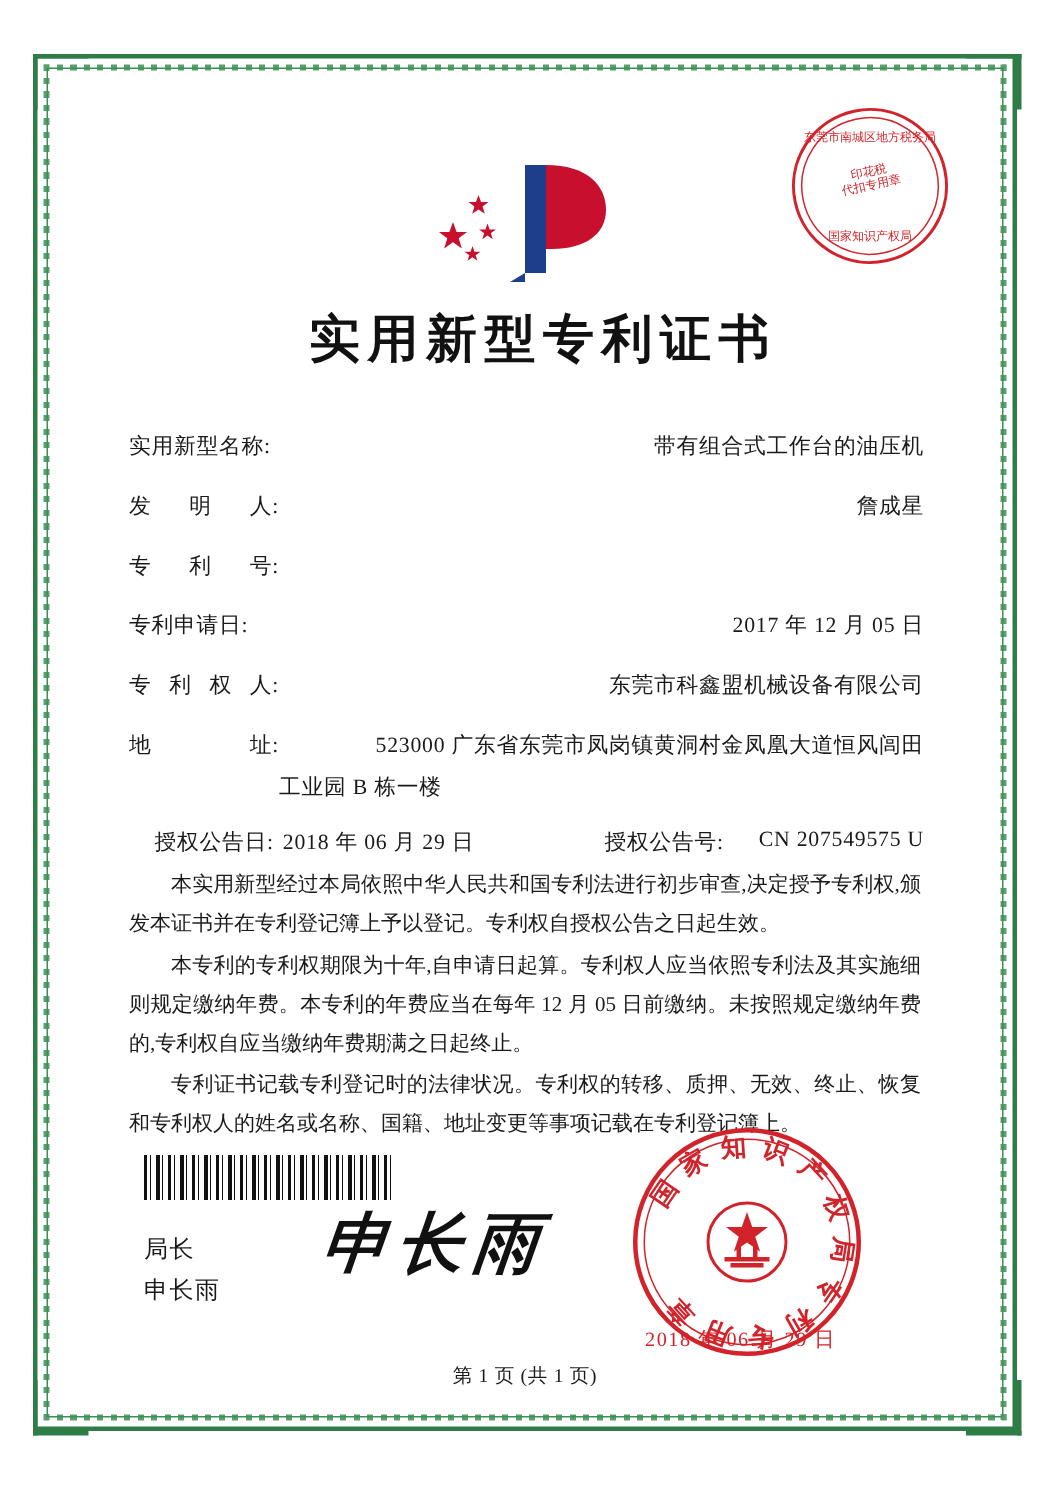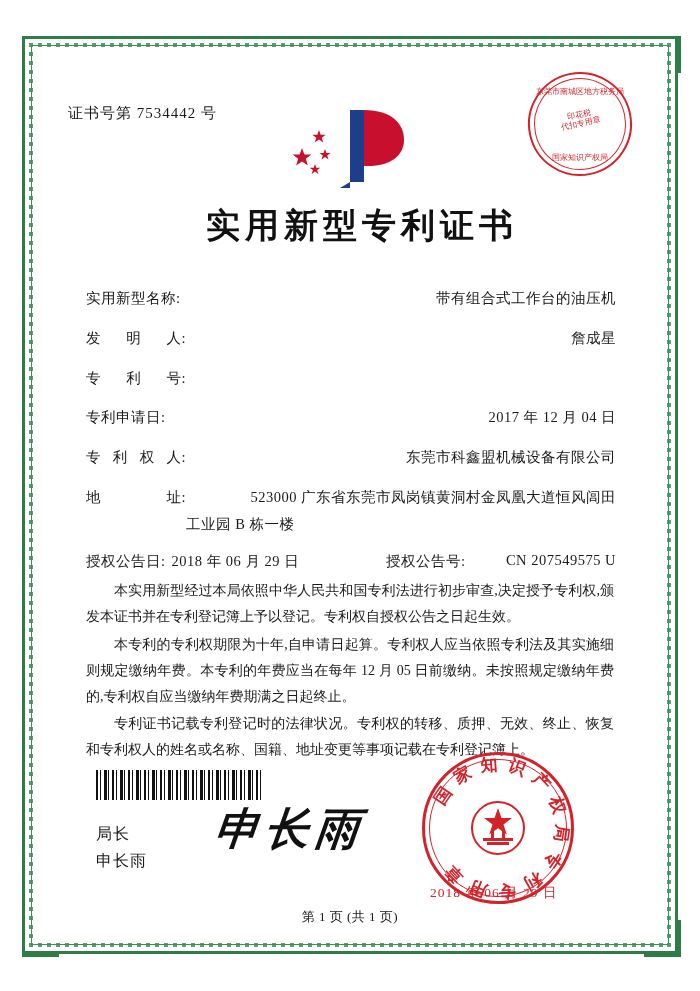--- a/index.html
+++ b/index.html
@@ -173,21 +173,21 @@
     margin-bottom: 18px;
     letter-spacing: 0.5px;
     font-size: 14.5px;
   }
   .two-col {
     display: flex;
     margin-bottom: 10px;
     font-size: 14.5px;
     letter-spacing: 0.5px;
   }
-  .two-col .left { width: 300px; display: flex; }
+  .two-col .left { width: 300px; display: flex; margin-left: 17px; }
   .two-col .right { flex: 1; display: flex; justify-content: space-between; }
   .two-col .k { white-space: nowrap; }
   .two-col .v { margin-left: 6px; }
 
   
   .paras {
     position: absolute;
     left: 86px;
     top: 578px;
     width: 528px;
@@ -289,21 +289,20 @@
 <div id="page">
 
   <div class="border-pattern"></div>
   <div class="border-outer"></div>
   <div class="border-inner"></div>
   <div class="corner tl"></div>
   <div class="corner tr"></div>
   <div class="corner bl"></div>
   <div class="corner br"></div>
 
-  <div class="cert-no">证书号第 7534442 号</div>
 
   <div class="emblem">
     <svg viewBox="0 0 120 84" width="120" height="84">
       <g fill="#c8102e">
         <polygon points="10,44 12.4,50.6 19.4,50.6 13.8,54.8 15.9,61.6 10,57.5 4.1,61.6 6.2,54.8 0.6,50.6 7.6,50.6"></polygon>
         <polygon points="27,26 28.7,30.7 33.7,30.7 29.7,33.7 31.2,38.5 27,35.6 22.8,38.5 24.3,33.7 20.3,30.7 25.3,30.7"></polygon>
         <polygon points="33,45 34.4,49 38.6,49 35.2,51.5 36.5,55.5 33,53 29.5,55.5 30.8,51.5 27.4,49 31.6,49"></polygon>
         <polygon points="23,60 24.3,63.8 28.3,63.8 25.1,66.1 26.3,69.9 23,67.5 19.7,69.9 20.9,66.1 17.7,63.8 21.7,63.8"></polygon>
       </g>
       <path d="M58 6 L58 78 L72 78 L72 6 Z" fill="#1d3f8b"></path>
@@ -345,21 +344,21 @@
     <div class="field-row">
       <div class="field-label spread">
         <span>专</span>
         <span>利</span>
         <span>号:</span>
       </div>
     </div>
 
     <div class="field-row">
       <div class="field-label">专利申请日:</div>
-      <div class="field-value">2017 年 12 月 04 日</div>
+      <div class="field-value">2017 年 12 月 05 日</div>
     </div>
 
     <div class="field-row">
       <div class="field-label spread">
         <span>专</span>
         <span>利</span>
         <span>权</span>
         <span>人:</span>
       </div>
       <div class="field-value">东莞市科鑫盟机械设备有限公司</div>

